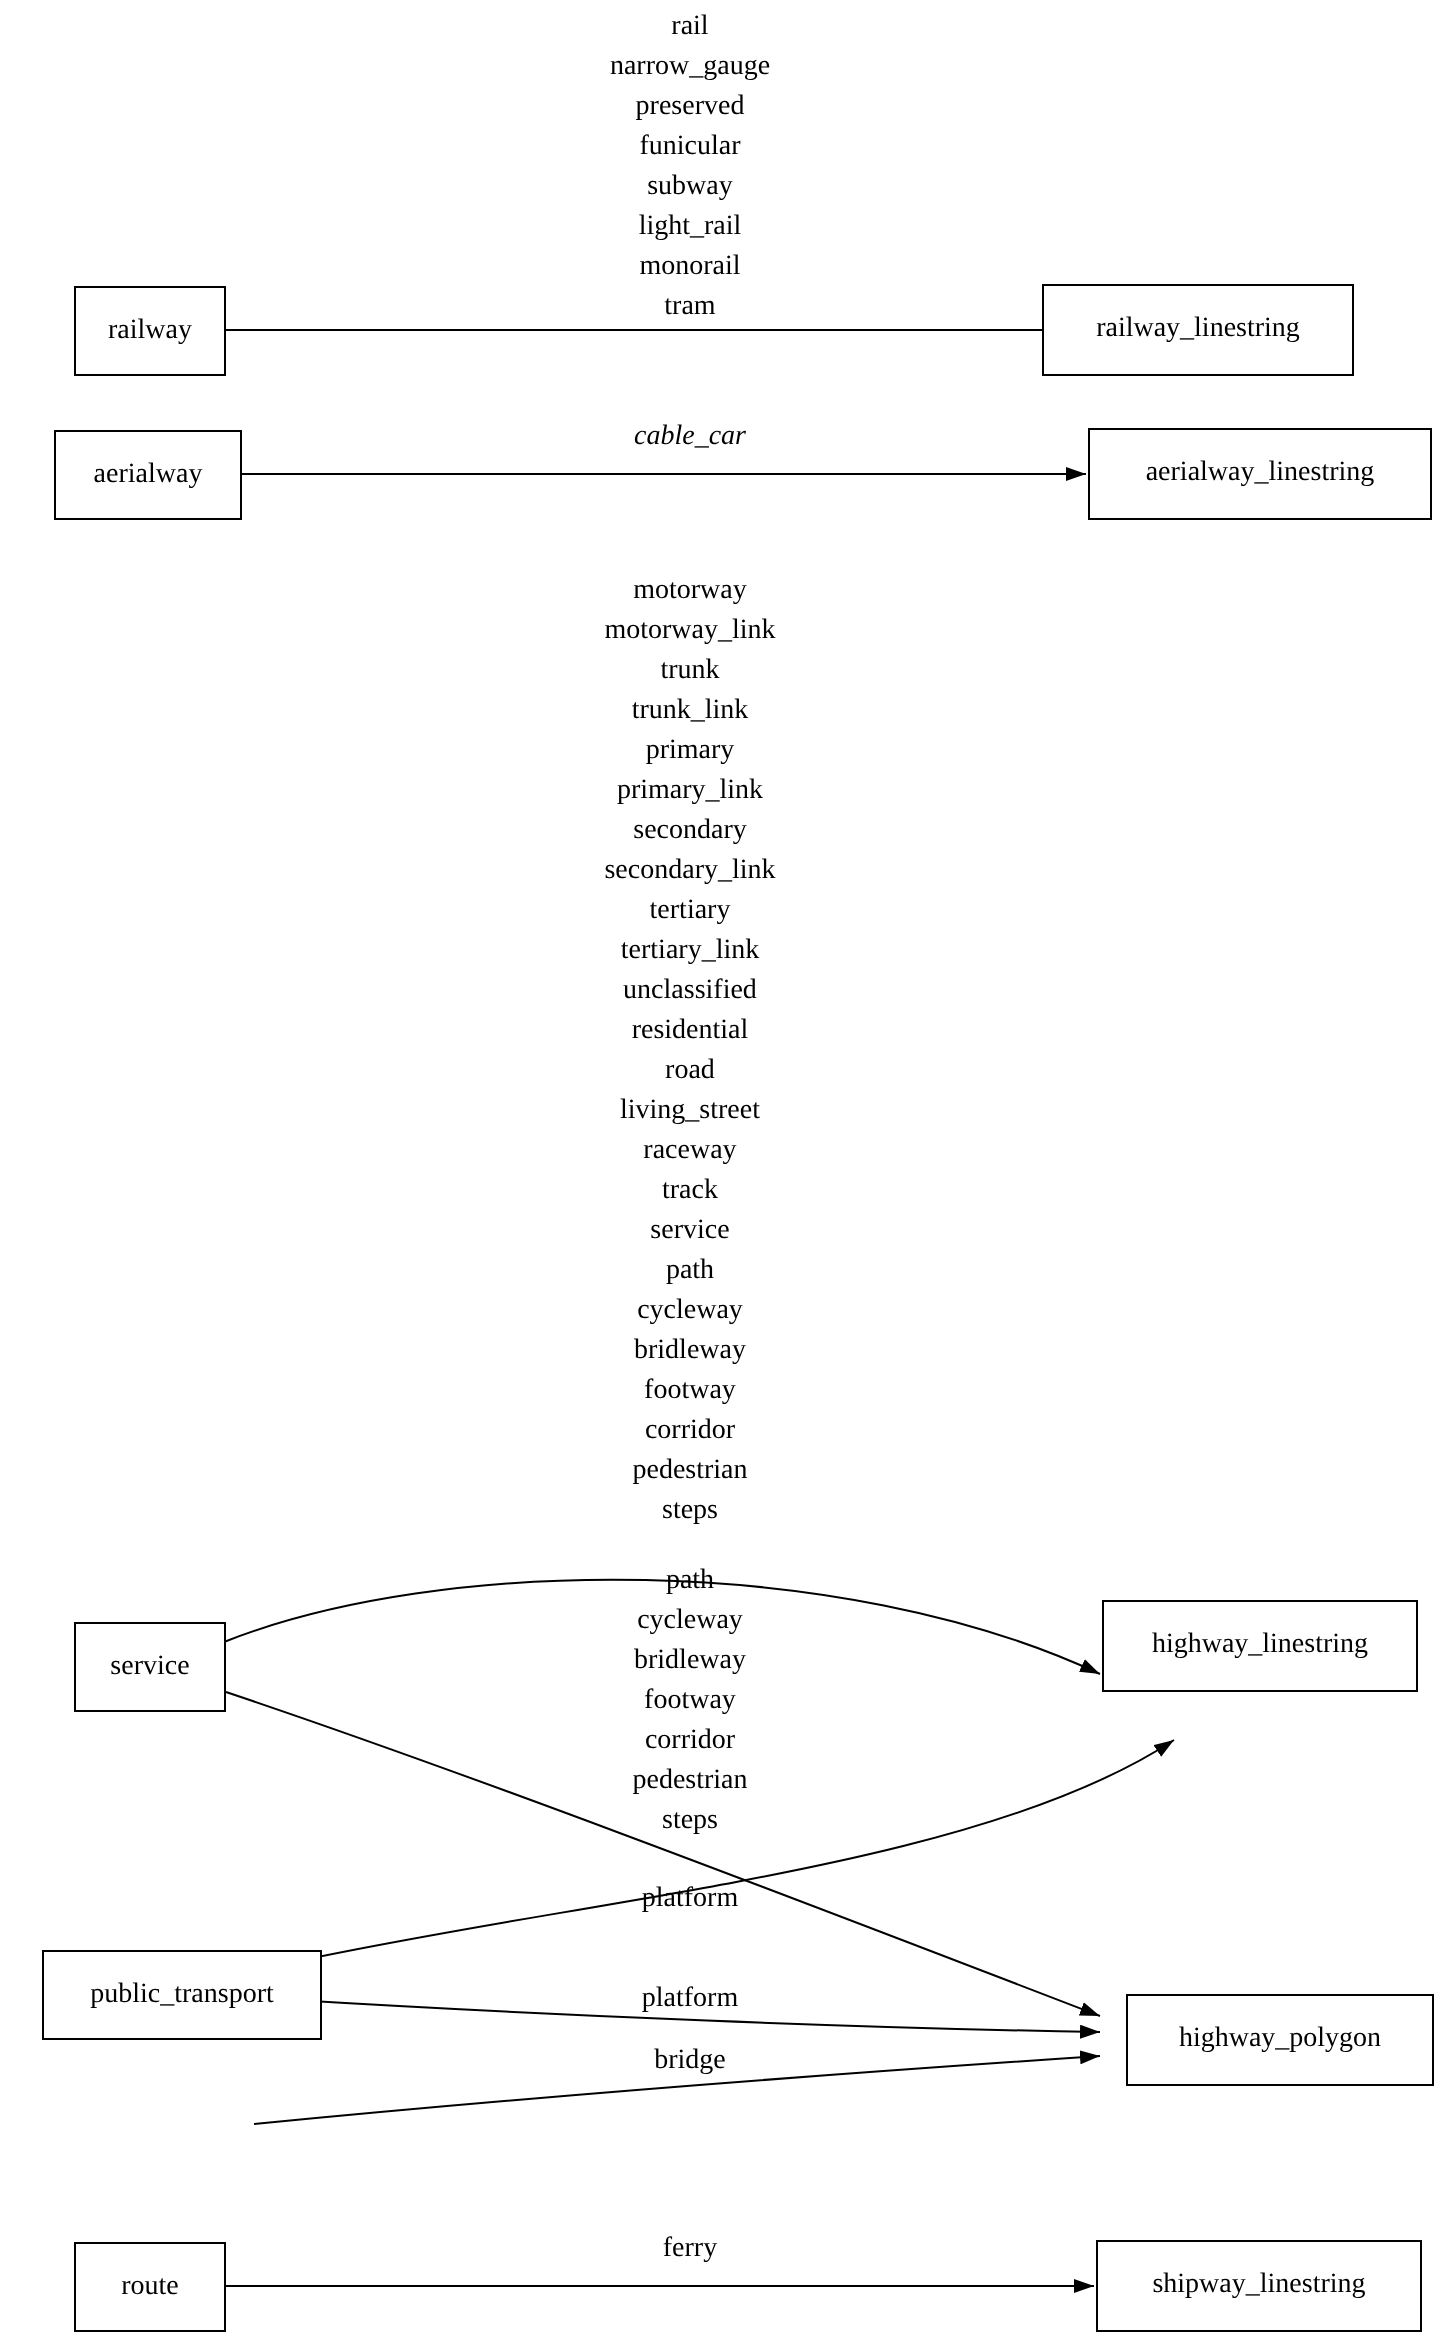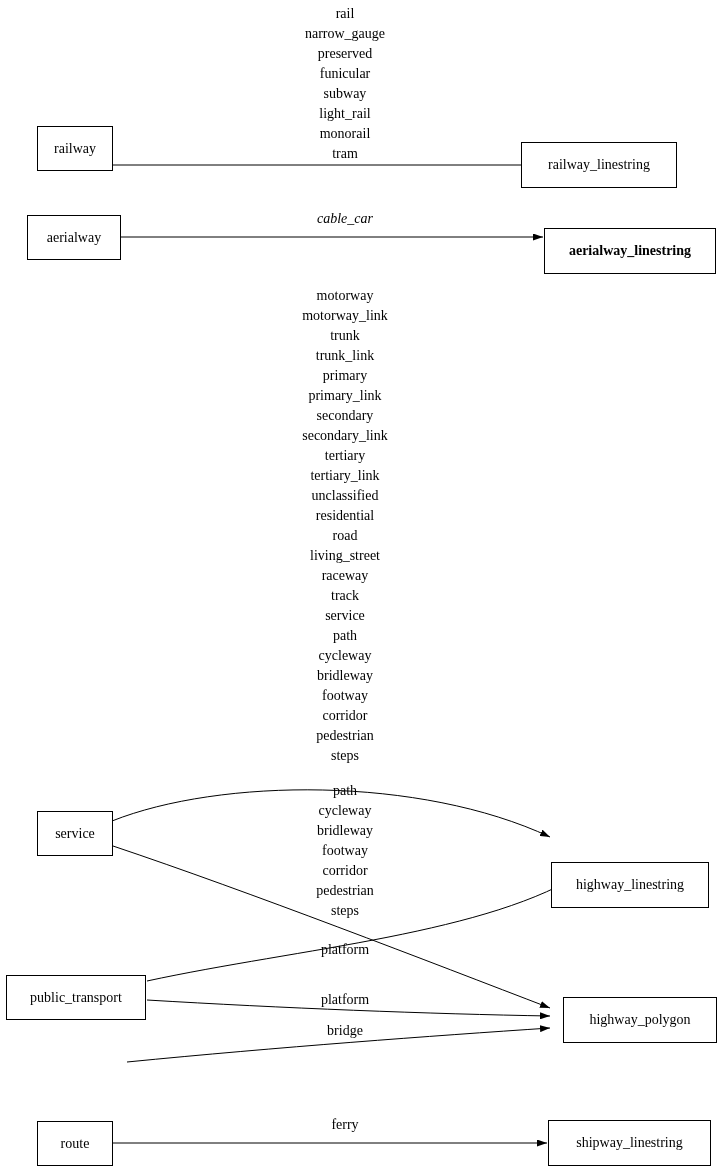--- a/index.html
+++ b/index.html
@@ -102,33 +102,33 @@
 steps</div>
 
   <div class="edge-label" style="left:345px; top:940px;">platform</div>
 
   <div class="edge-label" style="left:345px; top:990px;">platform</div>
 
   <div class="edge-label" style="left:345px; top:1021px;">bridge</div>
 
   <div class="edge-label" style="left:345px; top:1115px;">ferry</div>
 
-  <div class="node" style="left:37px; top:126px; width:76px; height:45px;">railway</div>
+  <div class="node" style="left:37px; top:143px; width:76px; height:45px;">railway</div>
 
   <div class="node" style="left:521px; top:142px; width:156px; height:46px;">railway_linestring</div>
 
   <div class="node" style="left:27px; top:215px; width:94px; height:45px;text-align:center;">aerialway</div>
 
-  <div class="node" style="left:544px; top:228px; width:172px; height:46px;font-weight:bold;">aerialway_linestring</div>
+  <div class="node" style="left:544px; top:214px; width:172px; height:46px;">aerialway_linestring</div>
 
   <div class="node" style="left:37px; top:811px; width:76px; height:45px;">service</div>
 
-  <div class="node" style="left:551px; top:862px; width:158px; height:46px;text-align:right;">highway_linestring</div>
+  <div class="node" style="left:551px; top:800px; width:158px; height:46px;text-align:right;">highway_linestring</div>
 
-  <div class="node" style="left:6px; top:975px; width:140px; height:45px;">public_transport</div>
+  <div class="node" style="left:21px; top:975px; width:140px; height:45px;">public_transport</div>
 
   <div class="node" style="left:563px; top:997px; width:154px; height:46px;">highway_polygon</div>
 
 
   <div class="node" style="left:37px; top:1121px; width:76px; height:45px;">route</div>
 
   <div class="node" style="left:548px; top:1120px; width:163px; height:46px;">shipway_linestring</div>
 
 </div>
 

